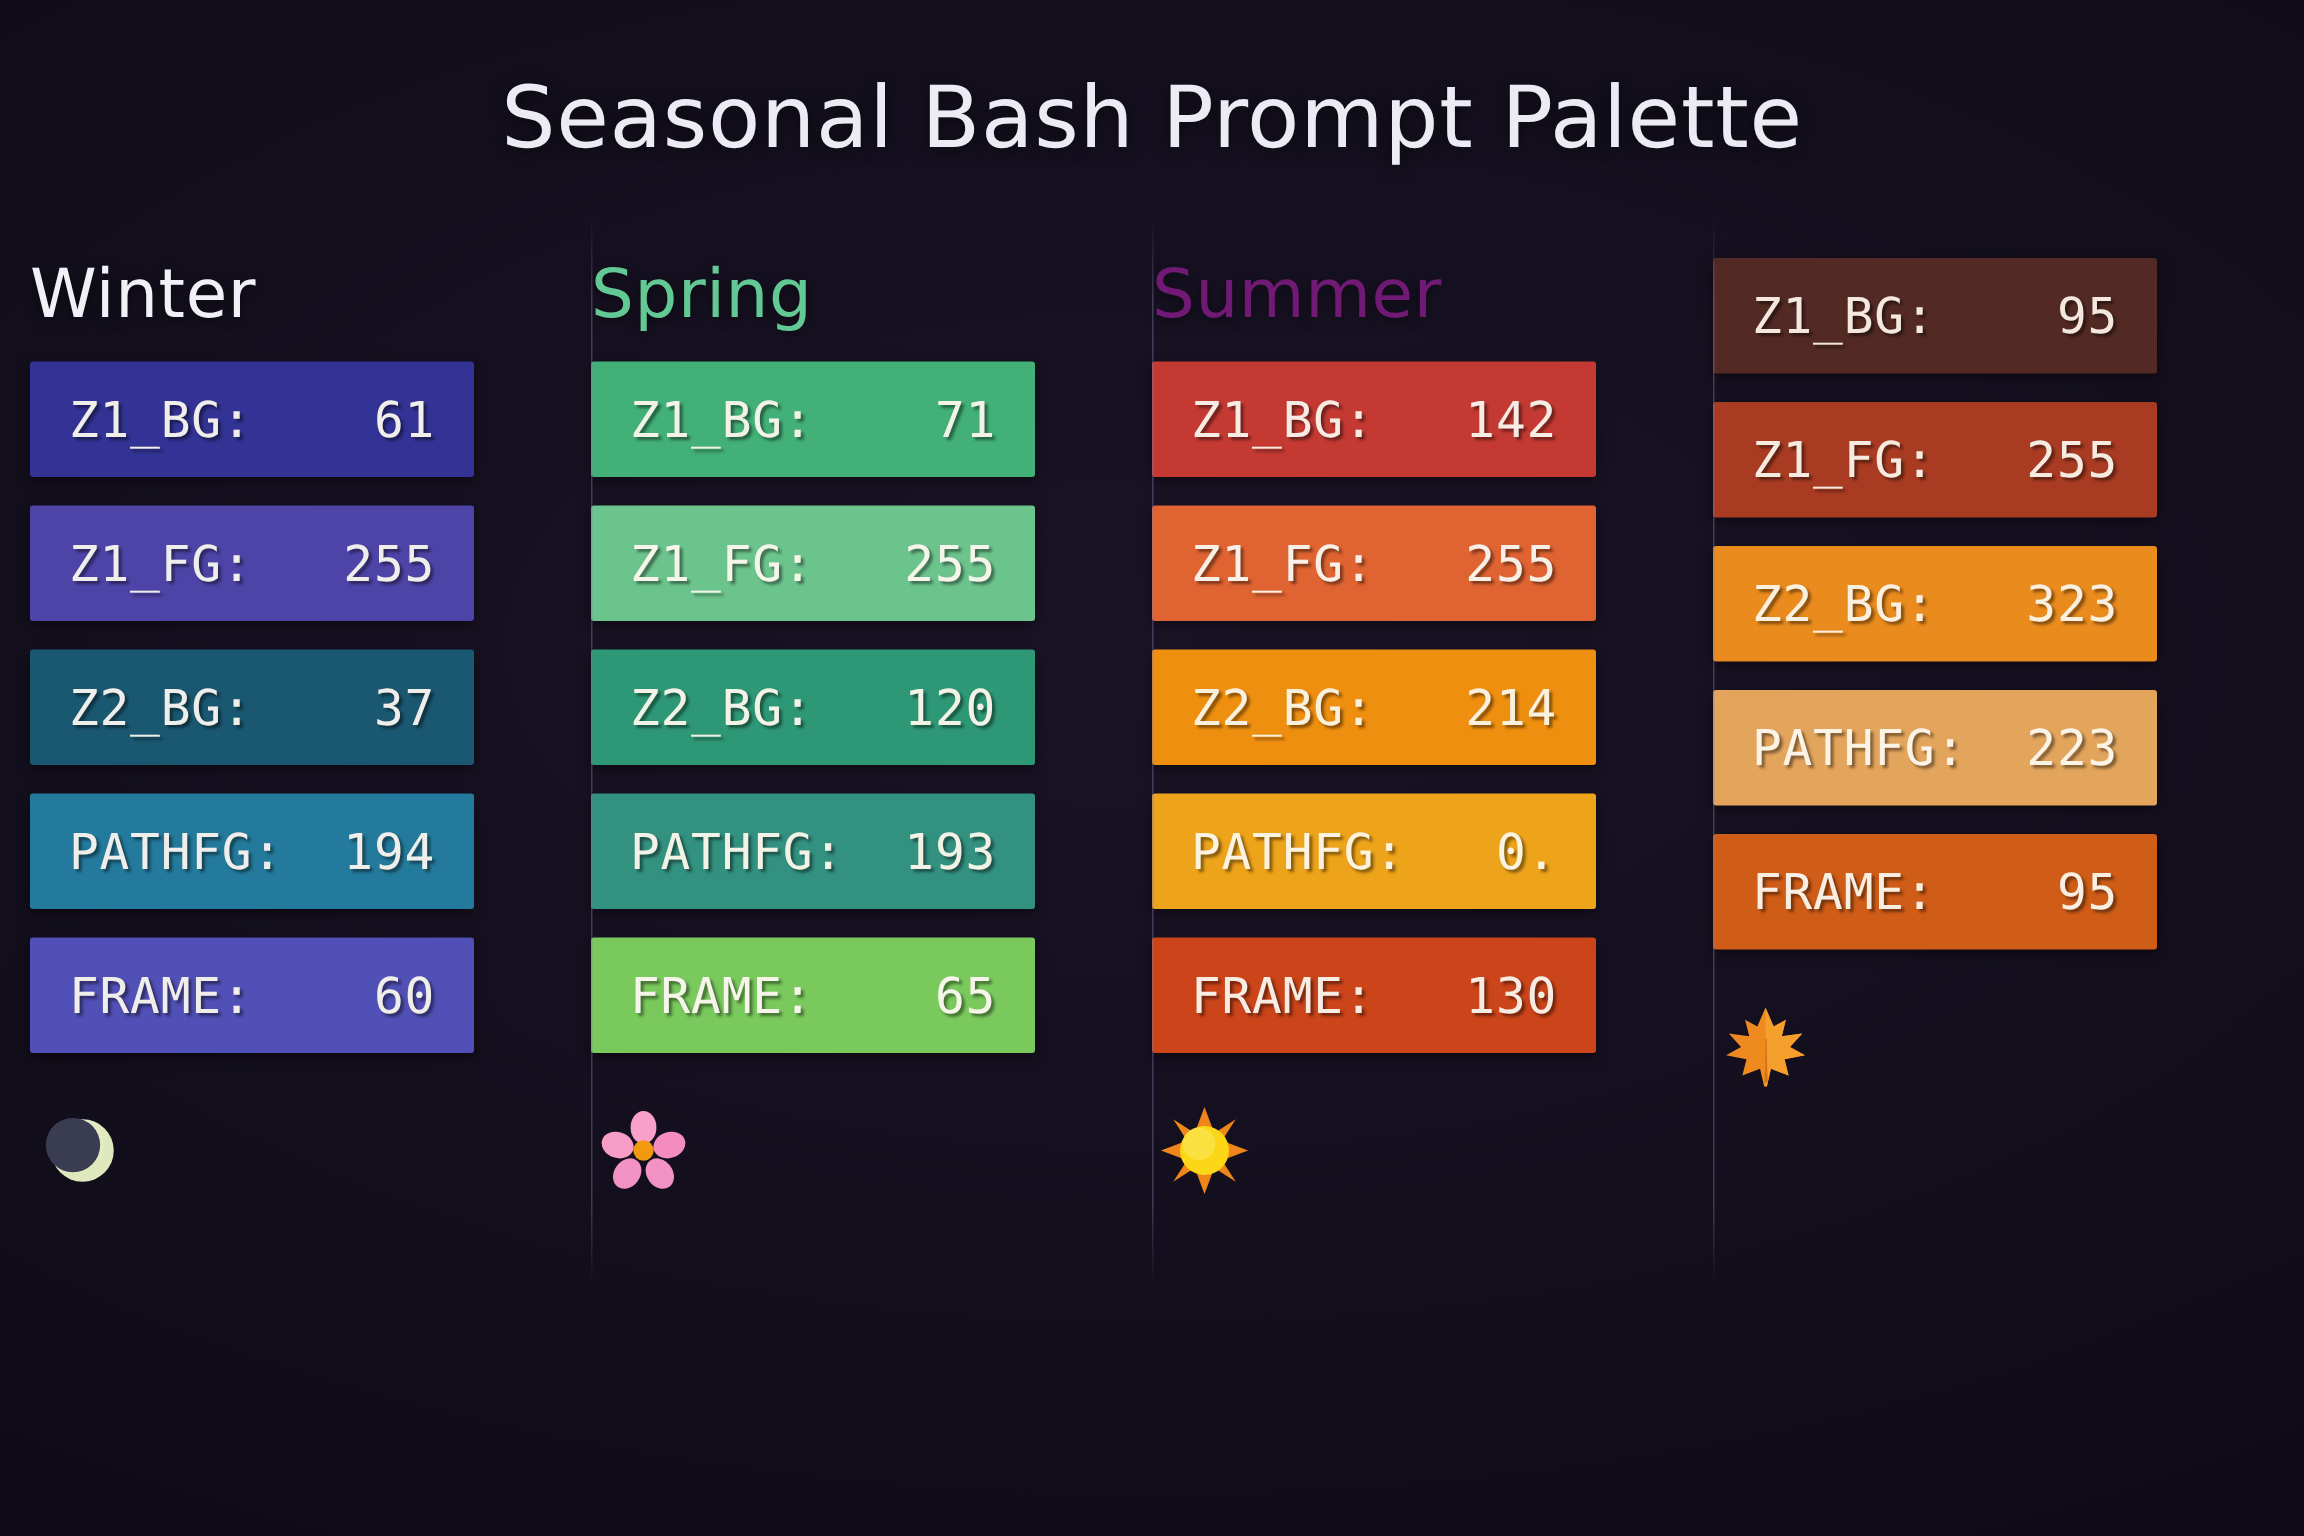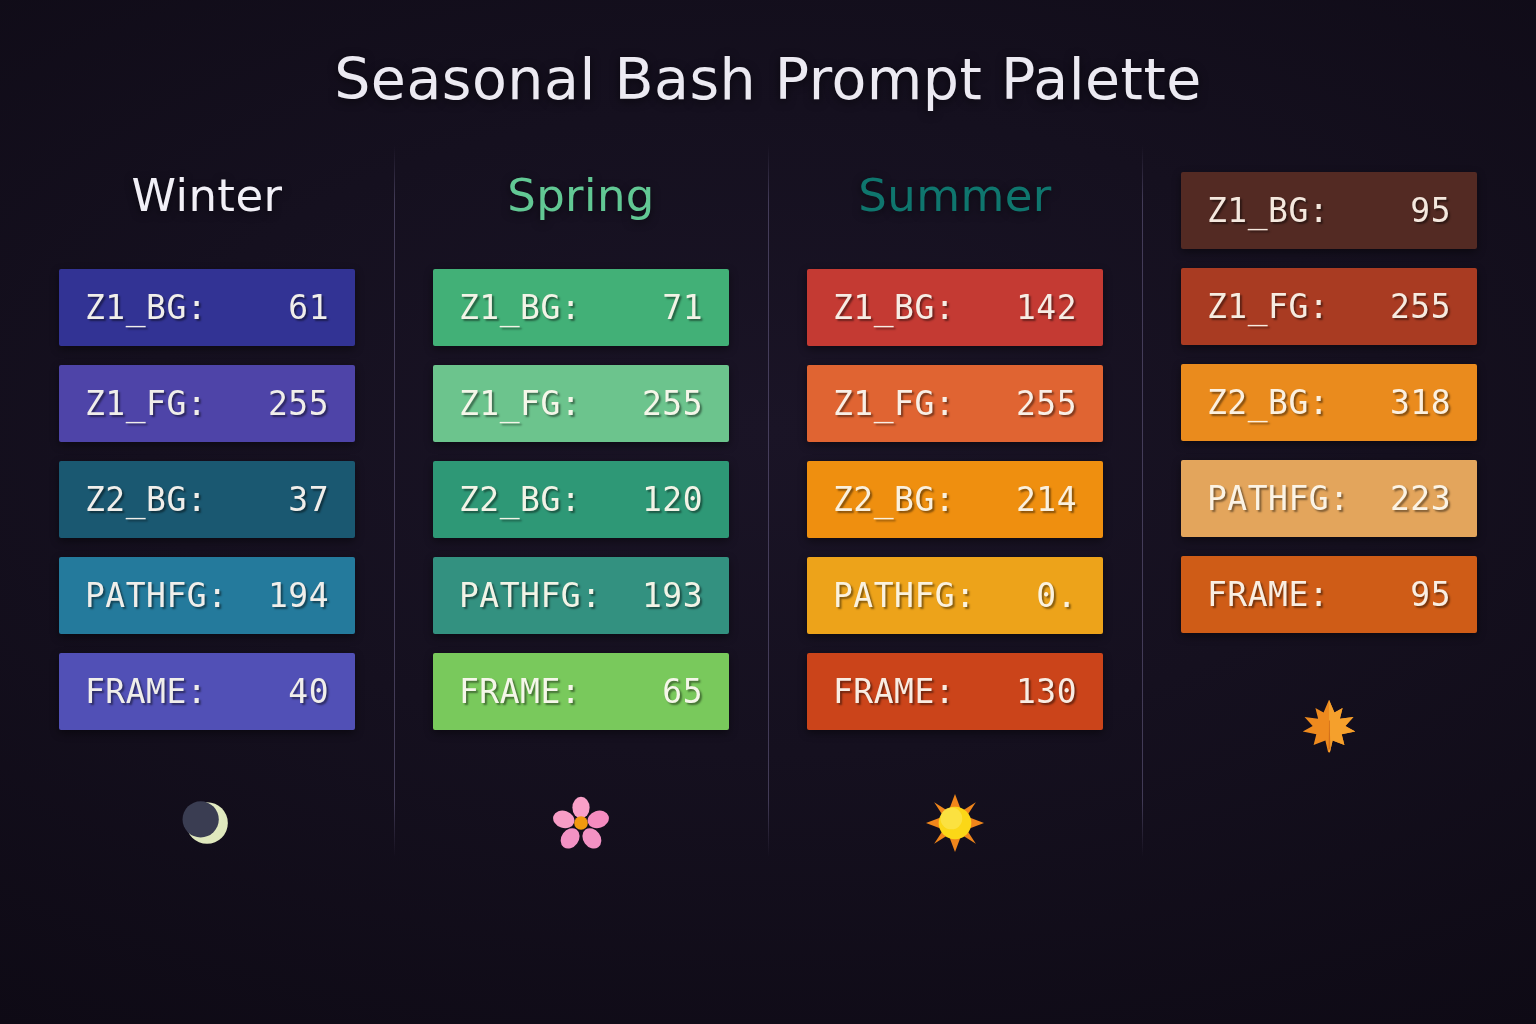--- a/index.html
+++ b/index.html
@@ -37,23 +37,22 @@
     height: 720px;
     display: flex;
     flex-direction: row;
   }
 
   .season-col {
     flex: 1 1 0;
     position: relative;
     display: flex;
     flex-direction: column;
-    align-items: center;
+    align-items: flex-start;
     padding-top: 22px;
-    gap: 28px;
   }
   .season-col + .season-col::before {
     content: "";
     position: absolute;
     left: 0;
     top: -5px;
     width: 1px;
     height: 712px;
     background: linear-gradient(to bottom, rgba(130,120,165,0.0) 0%, rgba(130,120,165,0.42) 8%, rgba(130,120,165,0.42) 92%, rgba(130,120,165,0.0) 100%);
   }
@@ -127,21 +126,21 @@
         <div class="swatch" style="background: rgb(26, 88, 113); color: rgb(240, 238, 234);">
           <span class="k">Z2_BG:</span>
           <span class="v"> 37</span>
         </div>
         <div class="swatch" style="background: rgb(36, 122, 156); color: rgb(240, 238, 234);">
           <span class="k">PATHFG:</span>
           <span class="v">194</span>
         </div>
         <div class="swatch" style="background: rgb(81, 80, 182); color: rgb(240, 238, 234);">
           <span class="k">FRAME:</span>
-          <span class="v"> 40</span>
+          <span class="v"> 60</span>
         </div>
       </div>
       <div class="season-icon">
         <svg width="58" height="58" viewBox="0 0 64 64">
           <defs>
             <radialGradient id="mg" cx="40%" cy="35%">
               <stop offset="0%" stop-color="#f2f6d8"></stop>
               <stop offset="100%" stop-color="#dfe8bd"></stop>
             </radialGradient>
           </defs>
@@ -181,21 +180,21 @@
             <ellipse cx="51" cy="28" rx="9.5" ry="12" transform="rotate(72 51 28)" fill="#f58cc0"></ellipse>
             <ellipse cx="44" cy="49" rx="9.5" ry="12" transform="rotate(144 44 49)" fill="#f292c4"></ellipse>
             <ellipse cx="20" cy="49" rx="9.5" ry="12" transform="rotate(216 20 49)" fill="#f292c4"></ellipse>
             <ellipse cx="13" cy="28" rx="9.5" ry="12" transform="rotate(288 13 28)" fill="#f79dc6"></ellipse>
           </g>
           <circle cx="32" cy="32" r="7.5" fill="#f2990f"></circle>
         </svg>
       </div>
     </div>
     <div class="season-col">
-      <div class="season-header" style="color: #0f766e;">Summer</div>
+      <div class="season-header" style="color: #701a75;">Summer</div>
       <div class="swatch-stack">
         <div class="swatch" style="background: rgb(196, 58, 51); color: rgb(246, 236, 228);">
           <span class="k">Z1_BG:</span>
           <span class="v">142</span>
         </div>
         <div class="swatch" style="background: rgb(224, 100, 50); color: rgb(248, 239, 230);">
           <span class="k">Z1_FG:</span>
           <span class="v">255</span>
         </div>
         <div class="swatch" style="background: rgb(239, 143, 15); color: rgb(250, 240, 222);">
@@ -233,21 +232,21 @@
         <div class="swatch" style="background: rgb(83, 42, 35); color: rgb(244, 232, 222);">
           <span class="k">Z1_BG:</span>
           <span class="v"> 95</span>
         </div>
         <div class="swatch" style="background: rgb(169, 59, 34); color: rgb(246, 235, 224);">
           <span class="k">Z1_FG:</span>
           <span class="v">255</span>
         </div>
         <div class="swatch" style="background: rgb(234, 139, 29); color: rgb(251, 240, 224);">
           <span class="k">Z2_BG:</span>
-          <span class="v">318</span>
+          <span class="v">323</span>
         </div>
         <div class="swatch" style="background: rgb(227, 165, 92); color: rgb(251, 243, 229);">
           <span class="k">PATHFG:</span>
           <span class="v">223</span>
         </div>
         <div class="swatch" style="background: rgb(207, 92, 23); color: rgb(249, 238, 226);">
           <span class="k">FRAME:</span>
           <span class="v"> 95</span>
         </div>
       </div>

